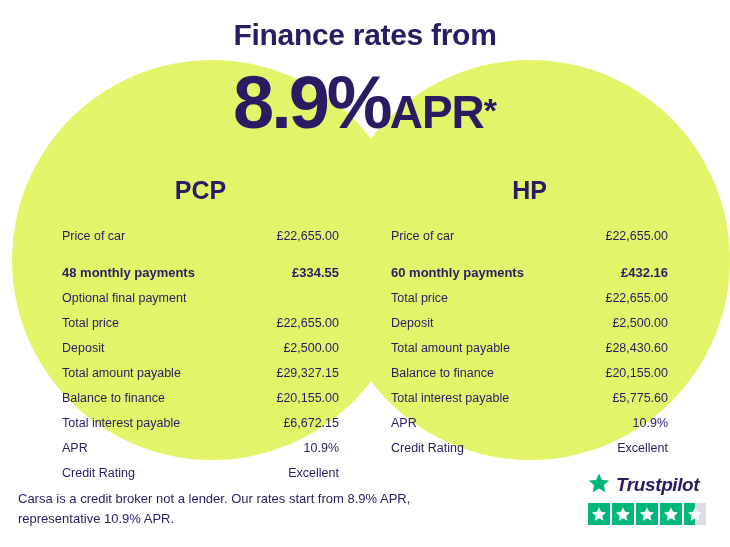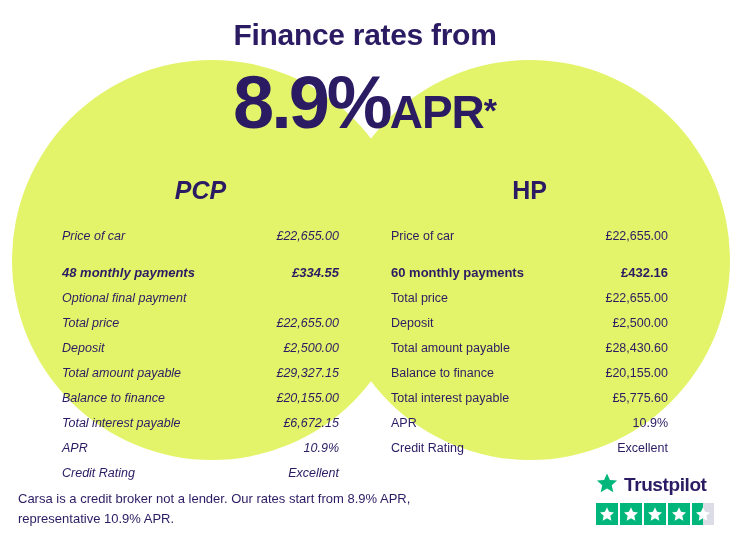--- a/index.html
+++ b/index.html
@@ -74,21 +74,21 @@
   .columns {
     display: flex;
     margin-top: 36px;
     padding: 0 62px;
     box-sizing: border-box;
   }
   .col {
     width: 50%;
     box-sizing: border-box;
   }
-  .col-left { padding-right: 26px; font-style: italic; }
+  .col-left { padding-right: 26px; }
   .col-right { padding-left: 26px; }
   .col-title {
     text-align: center;
     color: #2b1b63;
     font-weight: bold;
     font-size: 25px;
     margin-bottom: 18px;
   }
   .row {
     display: flex;
@@ -110,23 +110,24 @@
     position: absolute;
     left: 18px;
     bottom: 18px;
     color: #2b1b63;
     font-size: 13px;
     line-height: 1.55;
     max-width: 420px;
   }
   .trustpilot {
     position: absolute;
-    right: 16px;
+    right: 24px;
     bottom: 22px;
     text-align: center;
+    font-style: italic;
   }
   .tp-top {
     display: flex;
     align-items: center;
     gap: 6px;
   }
   .tp-name {
     color: #2b1b63;
     font-weight: bold;
     font-size: 19px;

